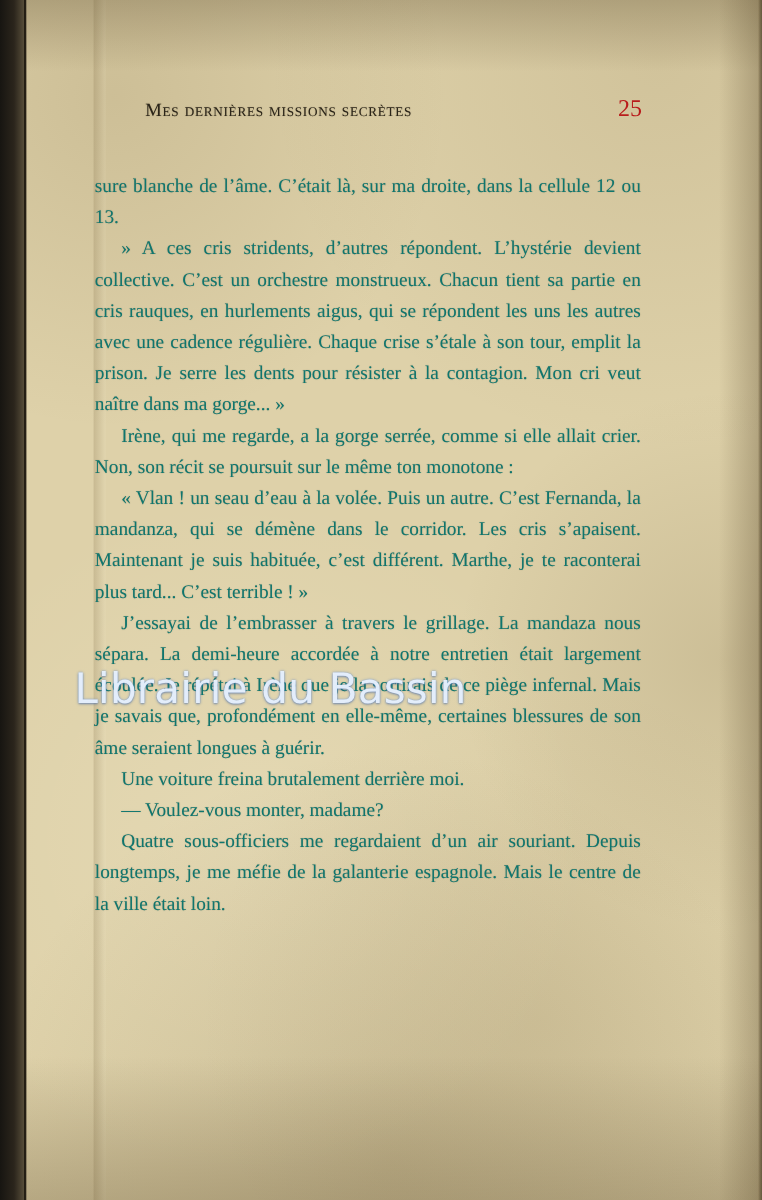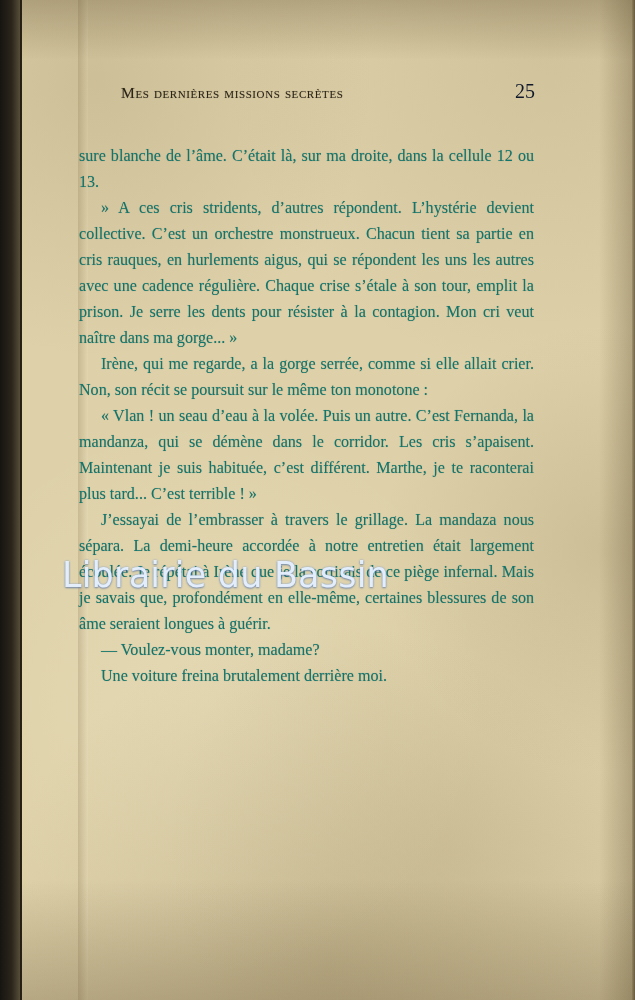--- a/index.html
+++ b/index.html
@@ -109,21 +109,21 @@
     font-variant: small-caps;
     font-size: 15.5px;
     letter-spacing: 0.6px;
     color: #2b2519;
     padding-left: 42px;
     white-space: nowrap;
     text-shadow: 0 0 1px rgba(60,50,28,0.35);
   }
   .folio {
     font-size: 20px;
-    color: #0f172a;
+    color: #b91c1c;
     padding-right: 2px;
   }
 
   .body-text {
     font-size: 16.1px;
     line-height: 26.0px;
     color: #0f766e;
     text-align: justify;
     text-justify: inter-word;
     -webkit-hyphens: manual;
@@ -199,22 +199,23 @@
         <span class="running-title">Mes dernières missions secrètes</span>
         <span class="folio">25</span>
       </div>
 
       <div class="body-text">
         <p>sure blanche de l’âme. C’était là, sur ma droite, dans la cellule 12 ou 13.</p>
         <p class="indent">» A ces cris stridents, d’autres répondent. L’hystérie devient collective. C’est un orchestre monstrueux. Chacun tient sa partie en cris rauques, en hurlements aigus, qui se répondent les uns les autres avec une cadence régulière. Chaque crise s’étale à son tour, emplit la prison. Je serre les dents pour résister à la contagion. Mon cri veut naître dans ma gorge... »</p>
         <p class="indent">Irène, qui me regarde, a la gorge serrée, comme si elle allait crier. Non, son récit se poursuit sur le même ton monotone :</p>
         <p class="indent">« Vlan ! un seau d’eau à la volée. Puis un autre. C’est Fernanda, la mandanza, qui se démène dans le corridor. Les cris s’apaisent. Maintenant je suis habituée, c’est différent. Marthe, je te raconterai plus tard... C’est terrible ! »</p>
         <p class="indent">J’essayai de l’embrasser à travers le grillage. La mandaza nous sépara. La demi-heure accordée à notre entretien était largement écoulée. Je répétai à Irène que je la sortirais de ce piège infernal. Mais je savais que, profondément en elle-même, certaines blessures de son âme seraient longues à guérir.</p>
+        <p class="indent">Une voiture freina brutalement derrière moi.</p>
         <p class="indent">— Voulez-vous monter, madame?</p>
-        <p class="indent">Une voiture freina brutalement derrière moi.</p>
+        <p class="indent">Quatre sous-officiers me regardaient d’un air souriant. Depuis longtemps, je me méfie de la galanterie espagnole. Mais le centre de la ville était loin.</p>
       </div>
 
     </div>
 
     <div class="watermark">
       <span class="wm-blue">Librairie du Bassin</span>
     </div>
   </div>
 
 </div>

